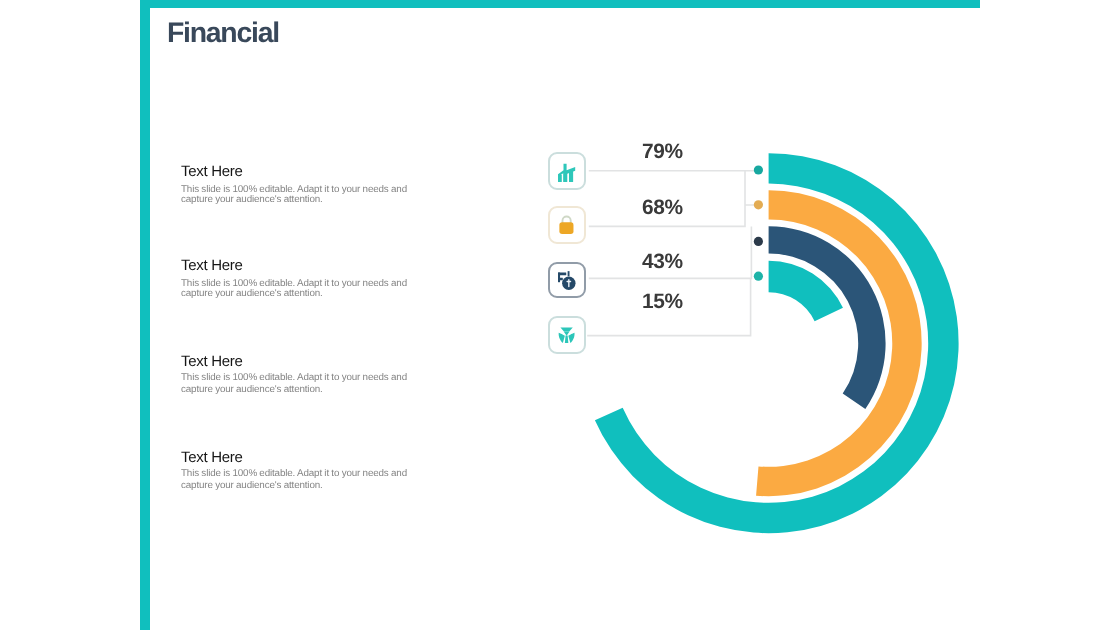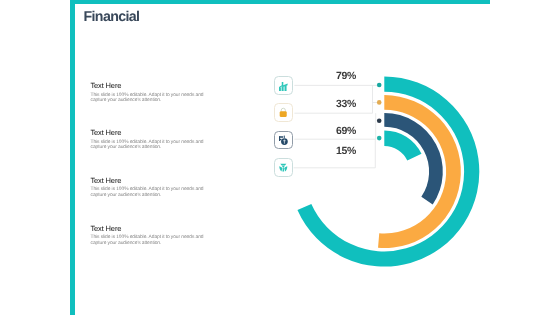--- a/index.html
+++ b/index.html
@@ -18,21 +18,21 @@
 
   
   .tblock{position:absolute;left:90.5px;width:117.5px;}
   .tblock .h{font-size:7.5px;font-weight:400;color:#161616;letter-spacing:-0.15px;}
   .tblock .p{font-size:4.92px;color:#848484;line-height:5.4px;margin-top:2.7px;
              letter-spacing:-0.07px;word-spacing:-0.1px;}
 
   
   #rows,#donut{position:absolute;left:0;top:0;}
   #donut{pointer-events:none;}
-  .pct{position:absolute;left:306.2px;width:50px;text-align:right;font-size:10.45px;
+  .pct{position:absolute;left:306.2px;width:50px;text-align:center;font-size:10.45px;
        font-weight:700;color:#3a3a3a;letter-spacing:-0.2px;}
   .ibox{position:absolute;left:273.5px;width:19.3px;height:18.8px;border-radius:4.5px;
         background:#ffffff;box-sizing:border-box;}
   .ibox svg{position:absolute;left:4.4px;top:3.3px;width:8.6px;height:10.6px;overflow:visible;}
   .ibox-teal{border:0.85px solid #cbdedd;}
   .ibox-orange{border:0.85px solid #f0e7d5;}
   .ibox-navy{border:0.85px solid #919ca8;}
 </style>
 </head>
 <body>
@@ -68,22 +68,22 @@
       <path d="M294.4 139.2 H 375.7 V 113.2"></path>
       <path d="M293.6 167.8 H 375.3 V 139.2"></path>
     </g>
     <circle cx="379.2" cy="85.0" r="2.3" fill="#17a8a0"></circle>
     <circle cx="379.2" cy="102.4" r="2.3" fill="#e3ac53"></circle>
     <circle cx="379.2" cy="120.7" r="2.3" fill="#2b3a4a"></circle>
     <circle cx="379.2" cy="138.1" r="2.3" fill="#1eb3a8"></circle>
   </svg>
 
   <div class="pct" style="top:71.1px">79%</div>
-  <div class="pct" style="top:98.9px">33%</div>
-  <div class="pct" style="top:126.1px">69%</div>
+  <div class="pct" style="top:98.9px">68%</div>
+  <div class="pct" style="top:126.1px">43%</div>
   <div class="pct" style="top:146px">15%</div>
 
   <div class="ibox ibox-teal" style="top:76.4px">
     <svg viewBox="0 0 100 110">
       <g fill="#2ec7ba">
         <rect x="0" y="68" width="22" height="42" rx="1.5"></rect>
         <rect x="30" y="56" width="24" height="54" rx="1.5"></rect>
         <rect x="64" y="44" width="24" height="66" rx="1.5"></rect>
         <path d="M0 64 L32 42 L32 4 L50 4 L50 42 L100 22 L100 44 L46 64 L32 58 L0 80 Z"></path>
       </g>

